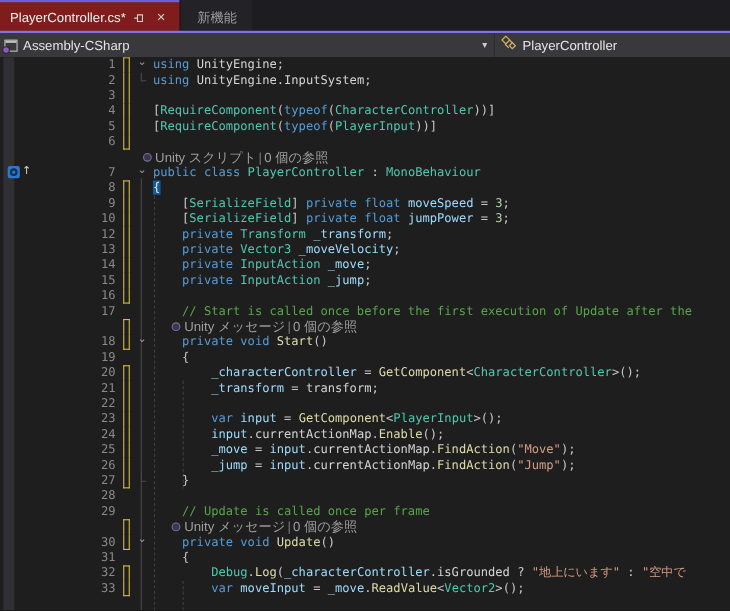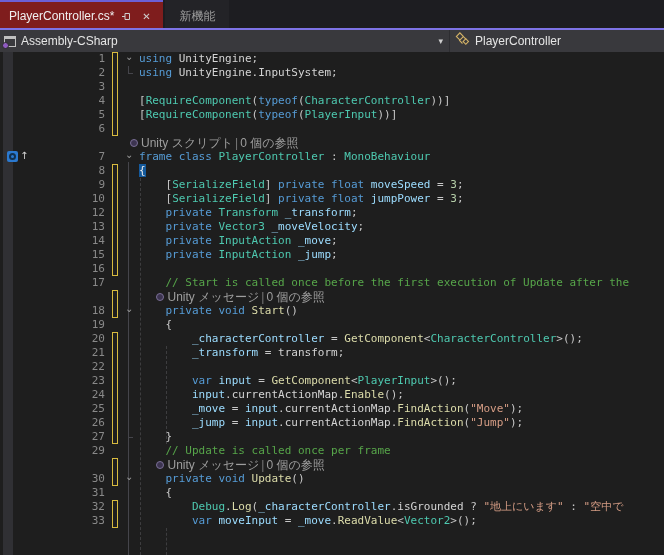--- a/index.html
+++ b/index.html
@@ -103,41 +103,42 @@
     <div class="iguide" style="left:166px; top:294px; height:98px;"></div>
     <div class="iguide" style="left:166px; top:476px; bottom:0;"></div>
     <div class="rows" id="rows">
         <div class="row"><span class="num">1</span><span class="barc"><i class="b t"></i></span><span class="foldc"><i class="fold">⌄</i></span><pre class="codeln"><span class="tk-kw">using </span><span class="tk-id">UnityEngine</span><span class="tk-pn">;</span></pre></div>
         <div class="row"><span class="num">2</span><span class="barc"><i class="b"></i></span><span class="foldc corner"></span><pre class="codeln"><span class="tk-kw">using </span><span class="tk-id">UnityEngine.InputSystem</span><span class="tk-pn">;</span></pre></div>
         <div class="row"><span class="num">3</span><span class="barc"><i class="b"></i></span><span class="foldc"></span><pre class="codeln"></pre></div>
         <div class="row"><span class="num">4</span><span class="barc"><i class="b"></i></span><span class="foldc"></span><pre class="codeln"><span class="tk-pn">[</span><span class="tk-ty">RequireComponent</span><span class="tk-pn">(</span><span class="tk-kw">typeof</span><span class="tk-pn">(</span><span class="tk-ty">CharacterController</span><span class="tk-pn">))]</span></pre></div>
         <div class="row"><span class="num">5</span><span class="barc"><i class="b"></i></span><span class="foldc"></span><pre class="codeln"><span class="tk-pn">[</span><span class="tk-ty">RequireComponent</span><span class="tk-pn">(</span><span class="tk-kw">typeof</span><span class="tk-pn">(</span><span class="tk-ty">PlayerInput</span><span class="tk-pn">))]</span></pre></div>
         <div class="row"><span class="num">6</span><span class="barc"><i class="b bt"></i></span><span class="foldc"></span><pre class="codeln"></pre></div>
         <div class="row"><span class="num"></span><span class="barc"></span><span class="foldc"></span><div class="lens" style="margin-left: -9px;"><span class="lensdot"></span><span>Unity スクリプト</span><span class="sep">|</span><span>0 個の参照</span></div></div>
-        <div class="row"><span class="num">7</span><span class="barc"></span><span class="foldc"><i class="fold">⌄</i></span><pre class="codeln"><span class="tk-kw">frame class </span><span class="tk-ty">PlayerController</span><span class="tk-pn"> : </span><span class="tk-ty">MonoBehaviour</span></pre><span class="uglyph"><i></i></span><span class="uarrow">↑</span></div>
+        <div class="row"><span class="num">7</span><span class="barc"></span><span class="foldc"><i class="fold">⌄</i></span><pre class="codeln"><span class="tk-kw">public class </span><span class="tk-ty">PlayerController</span><span class="tk-pn"> : </span><span class="tk-ty">MonoBehaviour</span></pre><span class="uglyph"><i></i></span><span class="uarrow">↑</span></div>
         <div class="row"><span class="num">8</span><span class="barc"><i class="b t"></i></span><span class="foldc"></span><pre class="codeln"><span class="tk-bh">{</span></pre></div>
         <div class="row"><span class="num">9</span><span class="barc"><i class="b"></i></span><span class="foldc"></span><pre class="codeln"><span class="tk-pn">    [</span><span class="tk-ty">SerializeField</span><span class="tk-pn">] </span><span class="tk-kw">private float </span><span class="tk-fd">moveSpeed</span><span class="tk-pn"> = </span><span class="tk-nu">3</span><span class="tk-pn">;</span></pre></div>
         <div class="row"><span class="num">10</span><span class="barc"><i class="b"></i></span><span class="foldc"></span><pre class="codeln"><span class="tk-pn">    [</span><span class="tk-ty">SerializeField</span><span class="tk-pn">] </span><span class="tk-kw">private float </span><span class="tk-fd">jumpPower</span><span class="tk-pn"> = </span><span class="tk-nu">3</span><span class="tk-pn">;</span></pre></div>
         <div class="row"><span class="num">12</span><span class="barc"><i class="b"></i></span><span class="foldc"></span><pre class="codeln"><span class="tk-kw">    private </span><span class="tk-ty">Transform</span><span class="tk-fd"> _transform</span><span class="tk-pn">;</span></pre></div>
         <div class="row"><span class="num">13</span><span class="barc"><i class="b"></i></span><span class="foldc"></span><pre class="codeln"><span class="tk-kw">    private </span><span class="tk-ty">Vector3</span><span class="tk-fd"> _moveVelocity</span><span class="tk-pn">;</span></pre></div>
         <div class="row"><span class="num">14</span><span class="barc"><i class="b"></i></span><span class="foldc"></span><pre class="codeln"><span class="tk-kw">    private </span><span class="tk-ty">InputAction</span><span class="tk-fd"> _move</span><span class="tk-pn">;</span></pre></div>
         <div class="row"><span class="num">15</span><span class="barc"><i class="b"></i></span><span class="foldc"></span><pre class="codeln"><span class="tk-kw">    private </span><span class="tk-ty">InputAction</span><span class="tk-fd"> _jump</span><span class="tk-pn">;</span></pre></div>
         <div class="row"><span class="num">16</span><span class="barc"><i class="b bt"></i></span><span class="foldc"></span><pre class="codeln"></pre></div>
         <div class="row"><span class="num">17</span><span class="barc"></span><span class="foldc"></span><pre class="codeln"><span class="tk-cm">    // Start is called once before the first execution of Update after the</span></pre></div>
         <div class="row"><span class="num"></span><span class="barc"><i class="b t"></i></span><span class="foldc"></span><div class="lens" style="margin-left: 17.48px;"><span class="lensdot"></span><span>Unity メッセージ</span><span class="sep">|</span><span>0 個の参照</span></div></div>
         <div class="row"><span class="num">18</span><span class="barc"><i class="b bt"></i></span><span class="foldc"><i class="fold">⌄</i></span><pre class="codeln"><span class="tk-kw">    private void </span><span class="tk-me">Start</span><span class="tk-pn">()</span></pre></div>
         <div class="row"><span class="num">19</span><span class="barc"></span><span class="foldc"></span><pre class="codeln"><span class="tk-pn">    {</span></pre></div>
         <div class="row"><span class="num">20</span><span class="barc"><i class="b t"></i></span><span class="foldc"></span><pre class="codeln"><span class="tk-fd">        _characterController</span><span class="tk-pn"> = </span><span class="tk-me">GetComponent</span><span class="tk-pn">&lt;</span><span class="tk-ty">CharacterController</span><span class="tk-pn">&gt;();</span></pre></div>
         <div class="row"><span class="num">21</span><span class="barc"><i class="b"></i></span><span class="foldc"></span><pre class="codeln"><span class="tk-fd">        _transform</span><span class="tk-pn"> = </span><span class="tk-id">transform</span><span class="tk-pn">;</span></pre></div>
         <div class="row"><span class="num">22</span><span class="barc"><i class="b"></i></span><span class="foldc"></span><pre class="codeln"></pre></div>
         <div class="row"><span class="num">23</span><span class="barc"><i class="b"></i></span><span class="foldc"></span><pre class="codeln"><span class="tk-kw">        var </span><span class="tk-fd">input</span><span class="tk-pn"> = </span><span class="tk-me">GetComponent</span><span class="tk-pn">&lt;</span><span class="tk-ty">PlayerInput</span><span class="tk-pn">&gt;();</span></pre></div>
         <div class="row"><span class="num">24</span><span class="barc"><i class="b"></i></span><span class="foldc"></span><pre class="codeln"><span class="tk-fd">        input</span><span class="tk-pn">.</span><span class="tk-id">currentActionMap</span><span class="tk-pn">.</span><span class="tk-me">Enable</span><span class="tk-pn">();</span></pre></div>
         <div class="row"><span class="num">25</span><span class="barc"><i class="b"></i></span><span class="foldc"></span><pre class="codeln"><span class="tk-fd">        _move</span><span class="tk-pn"> = </span><span class="tk-fd">input</span><span class="tk-pn">.</span><span class="tk-id">currentActionMap</span><span class="tk-pn">.</span><span class="tk-me">FindAction</span><span class="tk-pn">(</span><span class="tk-st">"Move"</span><span class="tk-pn">);</span></pre></div>
         <div class="row"><span class="num">26</span><span class="barc"><i class="b"></i></span><span class="foldc"></span><pre class="codeln"><span class="tk-fd">        _jump</span><span class="tk-pn"> = </span><span class="tk-fd">input</span><span class="tk-pn">.</span><span class="tk-id">currentActionMap</span><span class="tk-pn">.</span><span class="tk-me">FindAction</span><span class="tk-pn">(</span><span class="tk-st">"Jump"</span><span class="tk-pn">);</span></pre></div>
         <div class="row"><span class="num">27</span><span class="barc"><i class="b bt"></i></span><span class="foldc corner"></span><pre class="codeln"><span class="tk-pn">    }</span></pre></div>
+        <div class="row"><span class="num">28</span><span class="barc"></span><span class="foldc"></span><pre class="codeln"></pre></div>
         <div class="row"><span class="num">29</span><span class="barc"></span><span class="foldc"></span><pre class="codeln"><span class="tk-cm">    // Update is called once per frame</span></pre></div>
         <div class="row"><span class="num"></span><span class="barc"><i class="b t"></i></span><span class="foldc"></span><div class="lens" style="margin-left: 17.48px;"><span class="lensdot"></span><span>Unity メッセージ</span><span class="sep">|</span><span>0 個の参照</span></div></div>
         <div class="row"><span class="num">30</span><span class="barc"><i class="b bt"></i></span><span class="foldc"><i class="fold">⌄</i></span><pre class="codeln"><span class="tk-kw">    private void </span><span class="tk-me">Update</span><span class="tk-pn">()</span></pre></div>
         <div class="row"><span class="num">31</span><span class="barc"></span><span class="foldc"></span><pre class="codeln"><span class="tk-pn">    {</span></pre></div>
         <div class="row"><span class="num">32</span><span class="barc"><i class="b t"></i></span><span class="foldc"></span><pre class="codeln"><span class="tk-ty">        Debug</span><span class="tk-pn">.</span><span class="tk-me">Log</span><span class="tk-pn">(</span><span class="tk-fd">_characterController</span><span class="tk-pn">.</span><span class="tk-id">isGrounded</span><span class="tk-pn"> ? </span><span class="tk-st">"地上にいます"</span><span class="tk-pn"> : </span><span class="tk-st">"空中で</span></pre></div>
         <div class="row"><span class="num">33</span><span class="barc"><i class="b bt"></i></span><span class="foldc"></span><pre class="codeln"><span class="tk-kw">        var </span><span class="tk-fd">moveInput</span><span class="tk-pn"> = </span><span class="tk-fd">_move</span><span class="tk-pn">.</span><span class="tk-me">ReadValue</span><span class="tk-pn">&lt;</span><span class="tk-ty">Vector2</span><span class="tk-pn">&gt;();</span></pre></div>
       </div>
   </div>
 
 </div>

